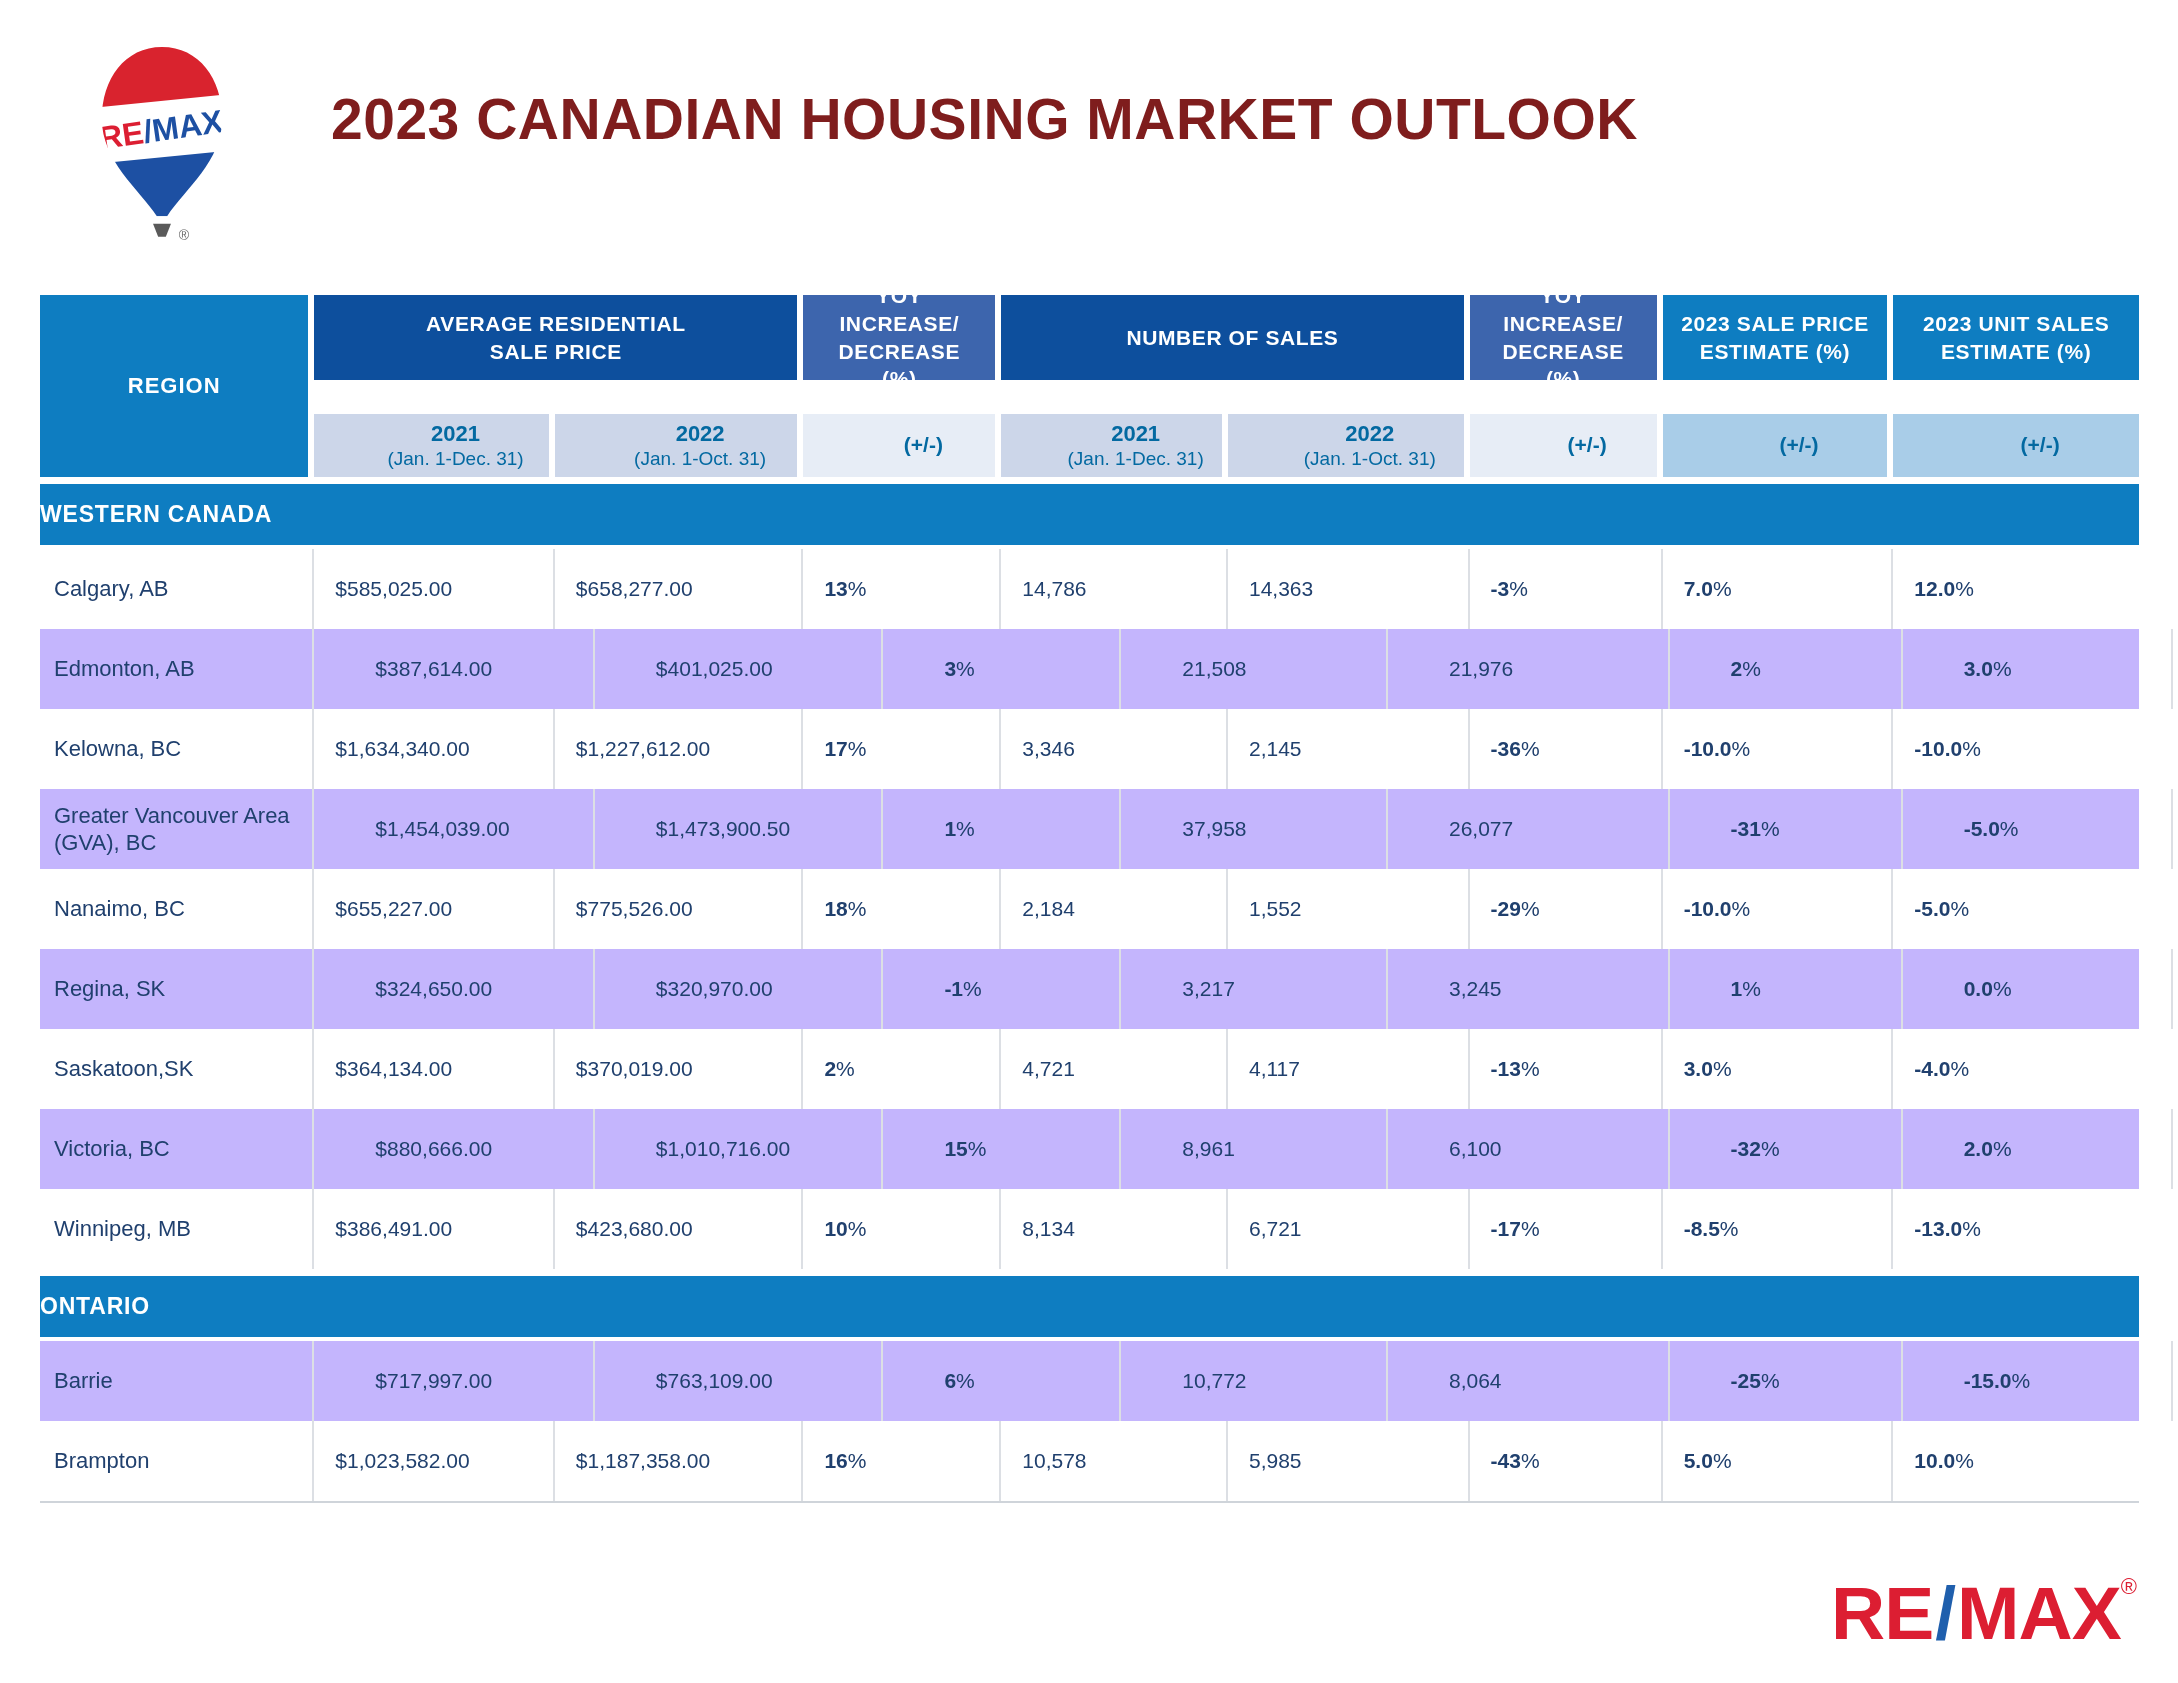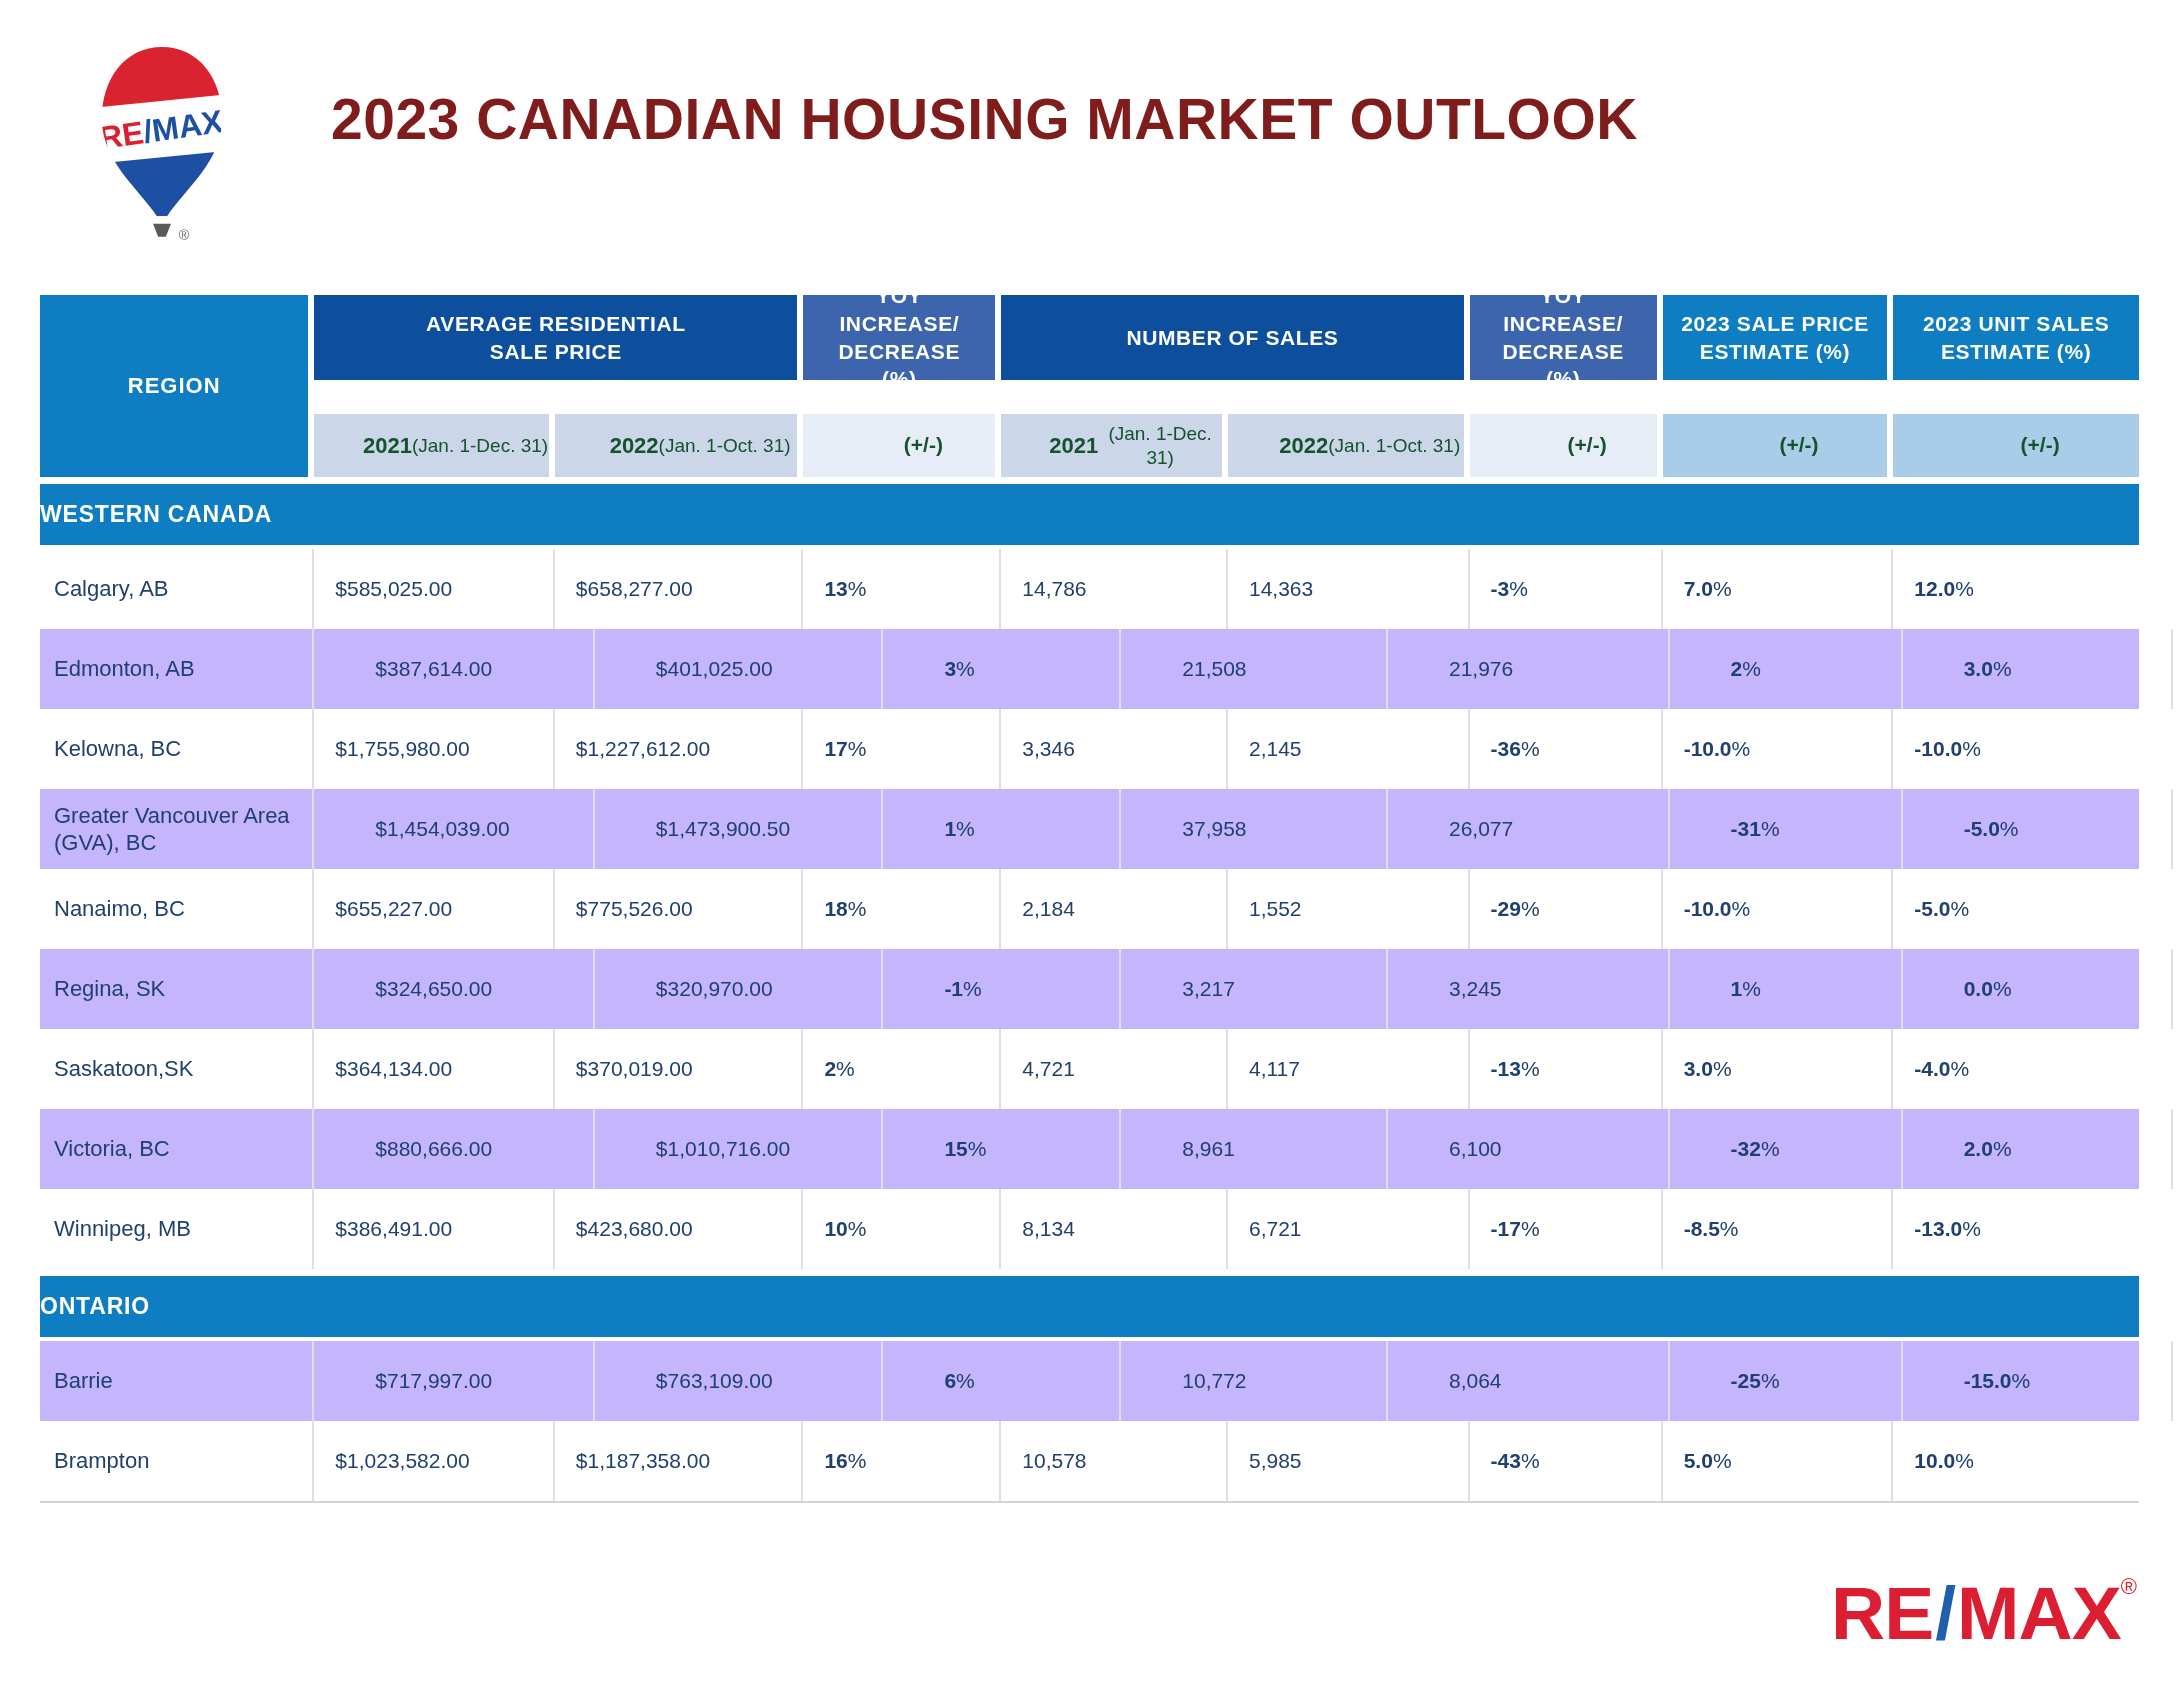--- a/index.html
+++ b/index.html
@@ -25,21 +25,21 @@
   .region-hc{grid-column:1;grid-row:1/3;background:#0e7dc1;font-size:22px;letter-spacing:1px;}
   .bg-navy{background:#0d4f9d;}
   .bg-med{background:#3d65ad;}
   .bg-accent{background:#0e7dc1;}
   .col23{grid-column:2/4;}
   .col4{grid-column:4;}
   .col56{grid-column:5/7;}
   .col7{grid-column:7;}
   .col8{grid-column:8;}
   .col9{grid-column:9;}
-  .sc{grid-row:2;justify-content:center;color:#14532d;line-height:1.25;padding-left:48px;}
+  .sc{grid-row:2;flex-direction:column;justify-content:center;color:#0369a1;line-height:1.25;padding-left:48px;}
   .sc .yr{font-weight:700;font-size:22px;}
   .sc .rng{font-weight:400;font-size:19px;}
   .sc .pm{font-weight:700;font-size:21px;}
   .bg-peri{background:#ccd6e9;}
   .bg-pale{background:#e7edf6;}
   .bg-lblue{background:#a9cde8;}
   .c2{grid-column:2;} .c3{grid-column:3;} .c4{grid-column:4;} .c5{grid-column:5;}
   .c6{grid-column:6;} .c7{grid-column:7;} .c8{grid-column:8;} .c9{grid-column:9;}
   
   .tbody{border-bottom:2px solid #cfd4da;}
@@ -184,21 +184,21 @@
           <span class="num">3.0</span>
           <span class="sign">%</span>
         </div>
         <div class="tcell">
           <span class="num">-2.0</span>
           <span class="sign">%</span>
         </div>
       </div>
       <div class="trow grid9">
         <div class="tcell c-region">Kelowna, BC</div>
-        <div class="tcell">$1,755,980.00</div>
+        <div class="tcell">$1,634,340.00</div>
         <div class="tcell">$1,227,612.00</div>
         <div class="tcell">
           <span class="num">17</span>
           <span class="sign">%</span>
         </div>
         <div class="tcell">3,346</div>
         <div class="tcell">2,145</div>
         <div class="tcell">
           <span class="num">-36</span>
           <span class="sign">%</span>

